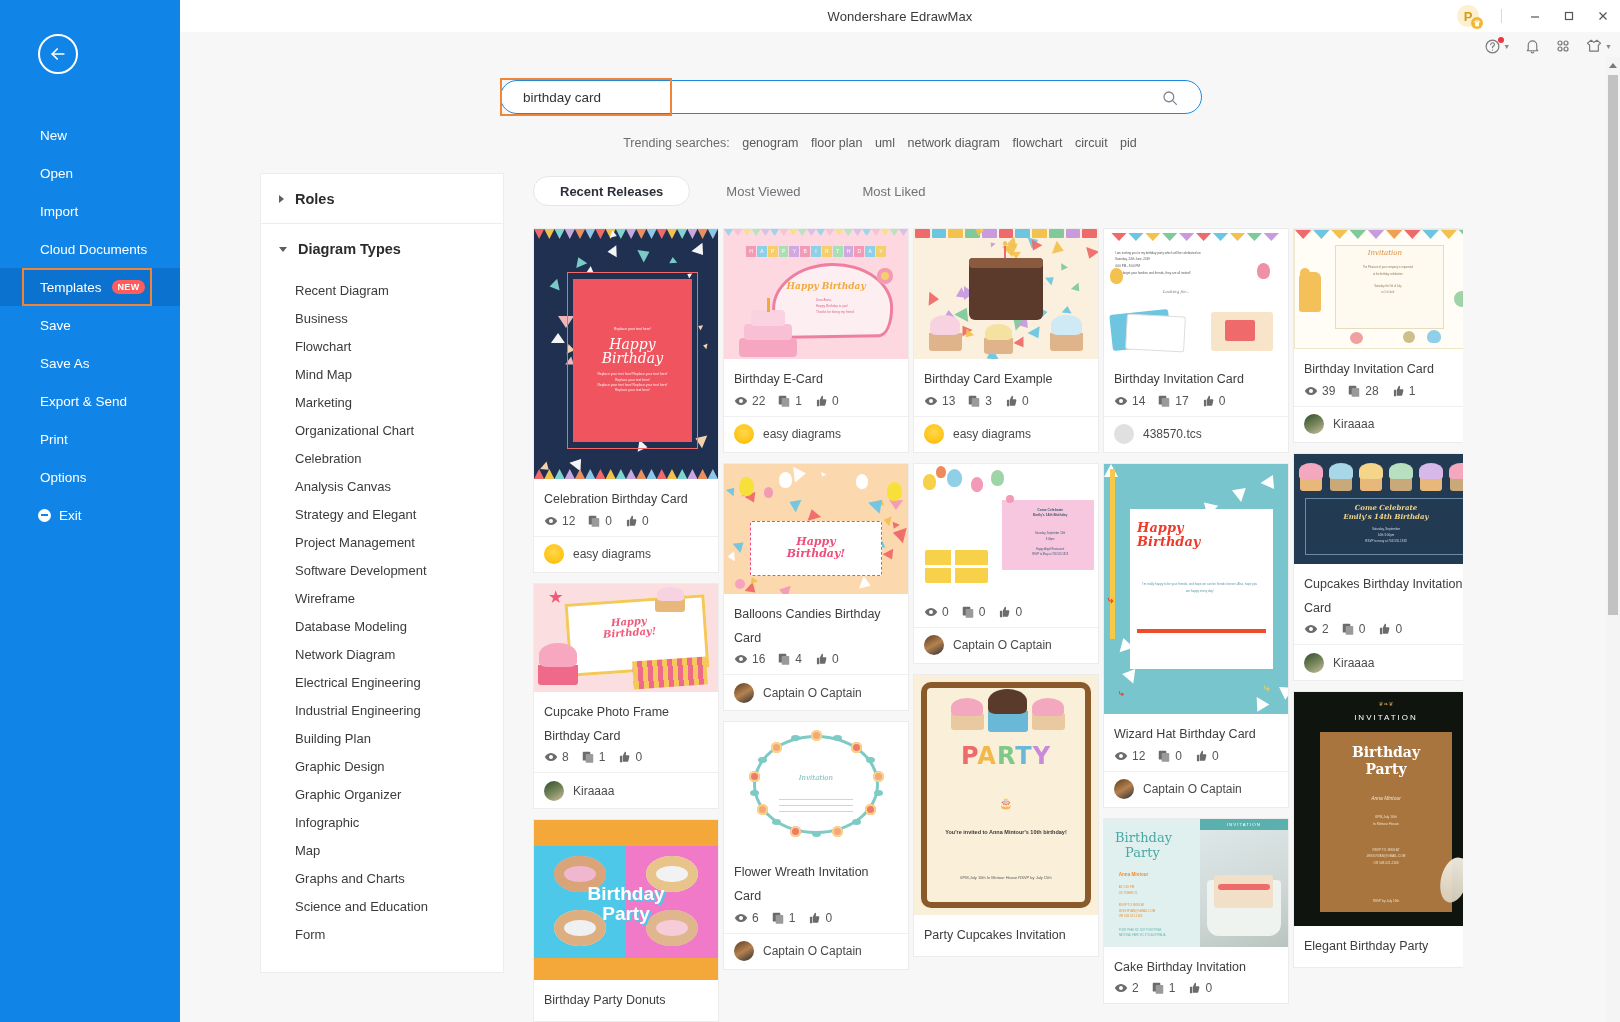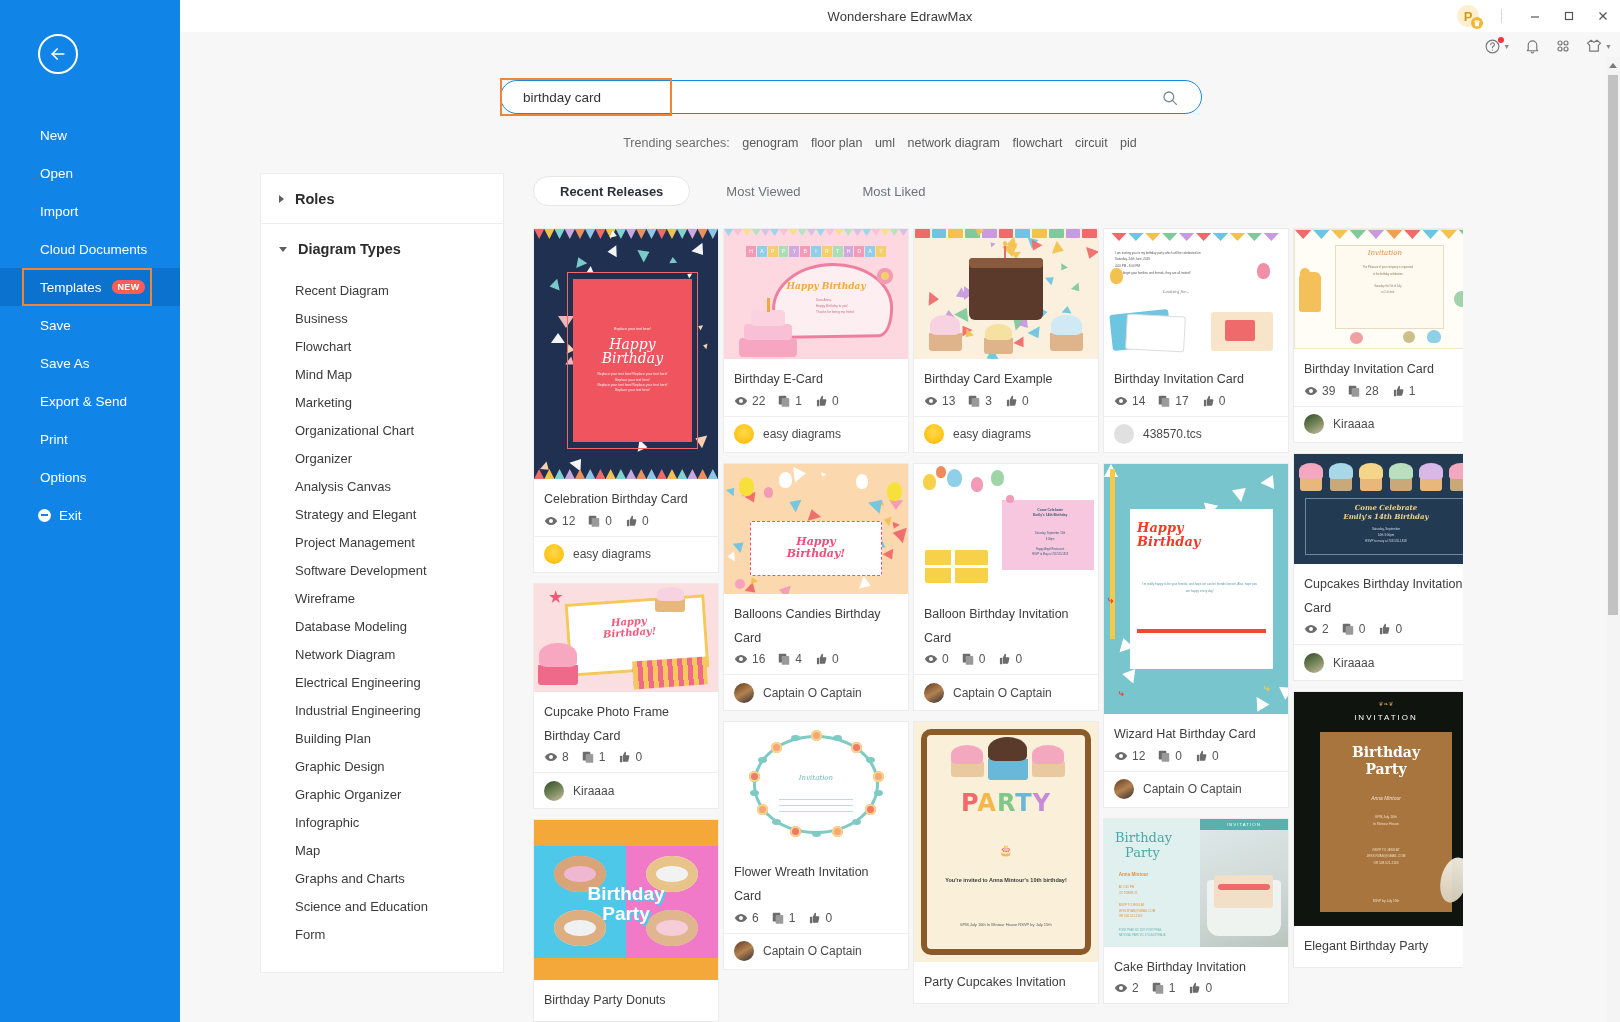--- a/index.html
+++ b/index.html
@@ -328,21 +328,21 @@
         <div class="cat-item">
           <span>Mind Map</span>
         </div>
         <div class="cat-item">
           <span>Marketing</span>
         </div>
         <div class="cat-item">
           <span>Organizational Chart</span>
         </div>
         <div class="cat-item">
-          <span>Organizer</span>
+          <span>Celebration</span>
         </div>
         <div class="cat-item">
           <span>Analysis Canvas</span>
         </div>
         <div class="cat-item">
           <span>Strategy and Elegant</span>
         </div>
         <div class="cat-item">
           <span>Project Management</span>
         </div>
@@ -919,21 +919,20 @@
               <div style="position:absolute;right:2%;top:28%;left:48%;bottom:18%;background:#f6c7de"></div>
               <div style="position:absolute;left:52%;top:34%;width:44%;font-size:3.4px;color:#3b5a72;font-weight:bold;line-height:1.6;text-align:center">Come Celebrate<br>Emily's 14th Birthday</div>
               <div style="position:absolute;left:52%;top:52%;width:44%;font-size:2.6px;color:#3b5a72;line-height:2;text-align:center">Saturday, September 13th<br>3:00pm<br><br>Happy Angel Restaurant<br>RSVP to Mary at 703.555.1818</div>
               <div style="position:absolute;left:6%;bottom:8%;width:34%;height:26%;background:#f7d14a;border-radius:2px"></div>
               <div style="position:absolute;left:6%;bottom:20%;width:34%;height:3px;background:#ffffff"></div>
               <div style="position:absolute;left:20%;bottom:8%;width:4px;height:26%;background:#ffffff"></div>
               <div style="position:absolute;left:50%;top:24%;width:8px;height:8px;background:#f39ab6;border-radius:50%"></div>
             </div>
           </div>
           <div class="card-body">
-            <div class="card-title">Balloon Birthday Invitation Card</div>
             <div class="stats">
               <div class="stat">
                 <svg width="14" height="14" viewBox="0 0 24 24">
                   <path d="M12 5C6.8 5 2.7 9.1 1.3 12c1.4 2.9 5.5 7 10.7 7s9.3-4.1 10.7-7C21.3 9.1 17.2 5 12 5z" fill="#6b6b6b"></path>
                   <circle cx="12" cy="12" r="3.4" fill="#ffffff"></circle>
                 </svg>
                 <span>0</span>
               </div>
               <div class="stat">
                 <svg width="14" height="14" viewBox="0 0 24 24">

